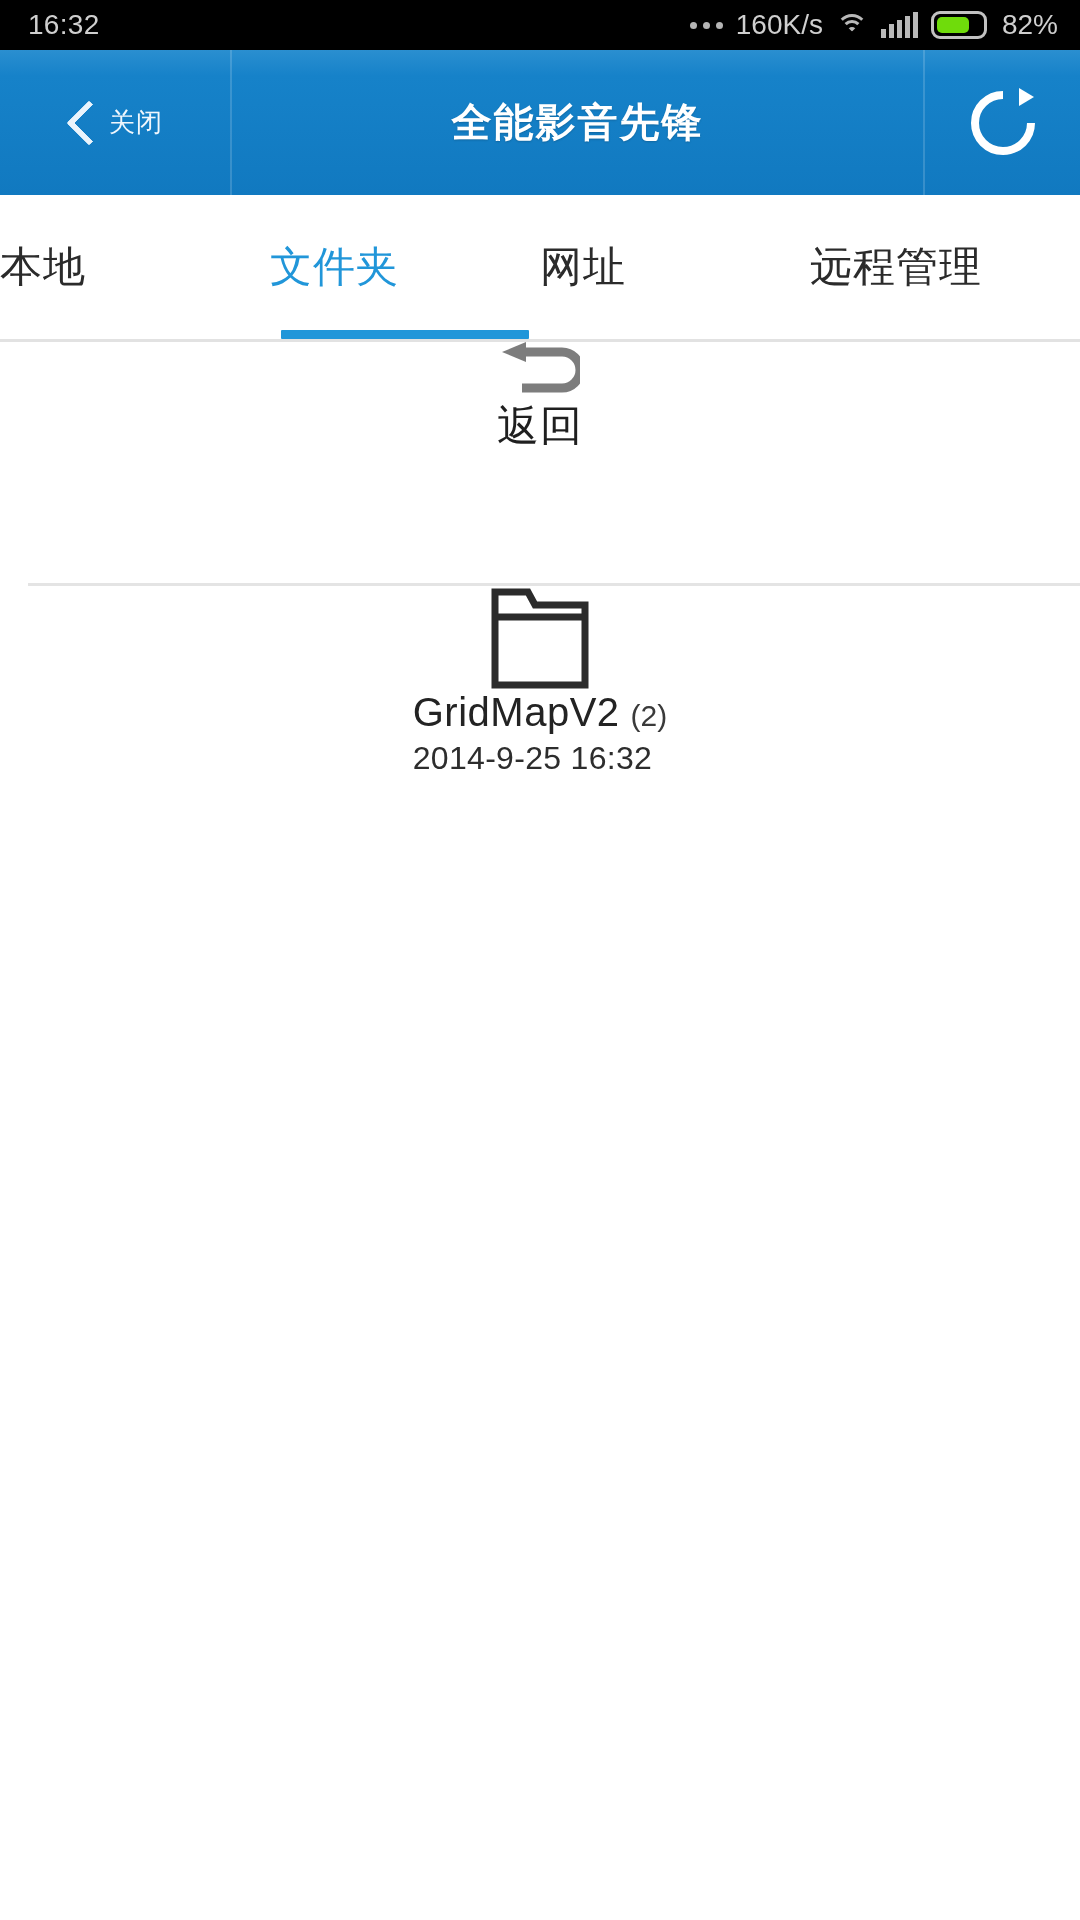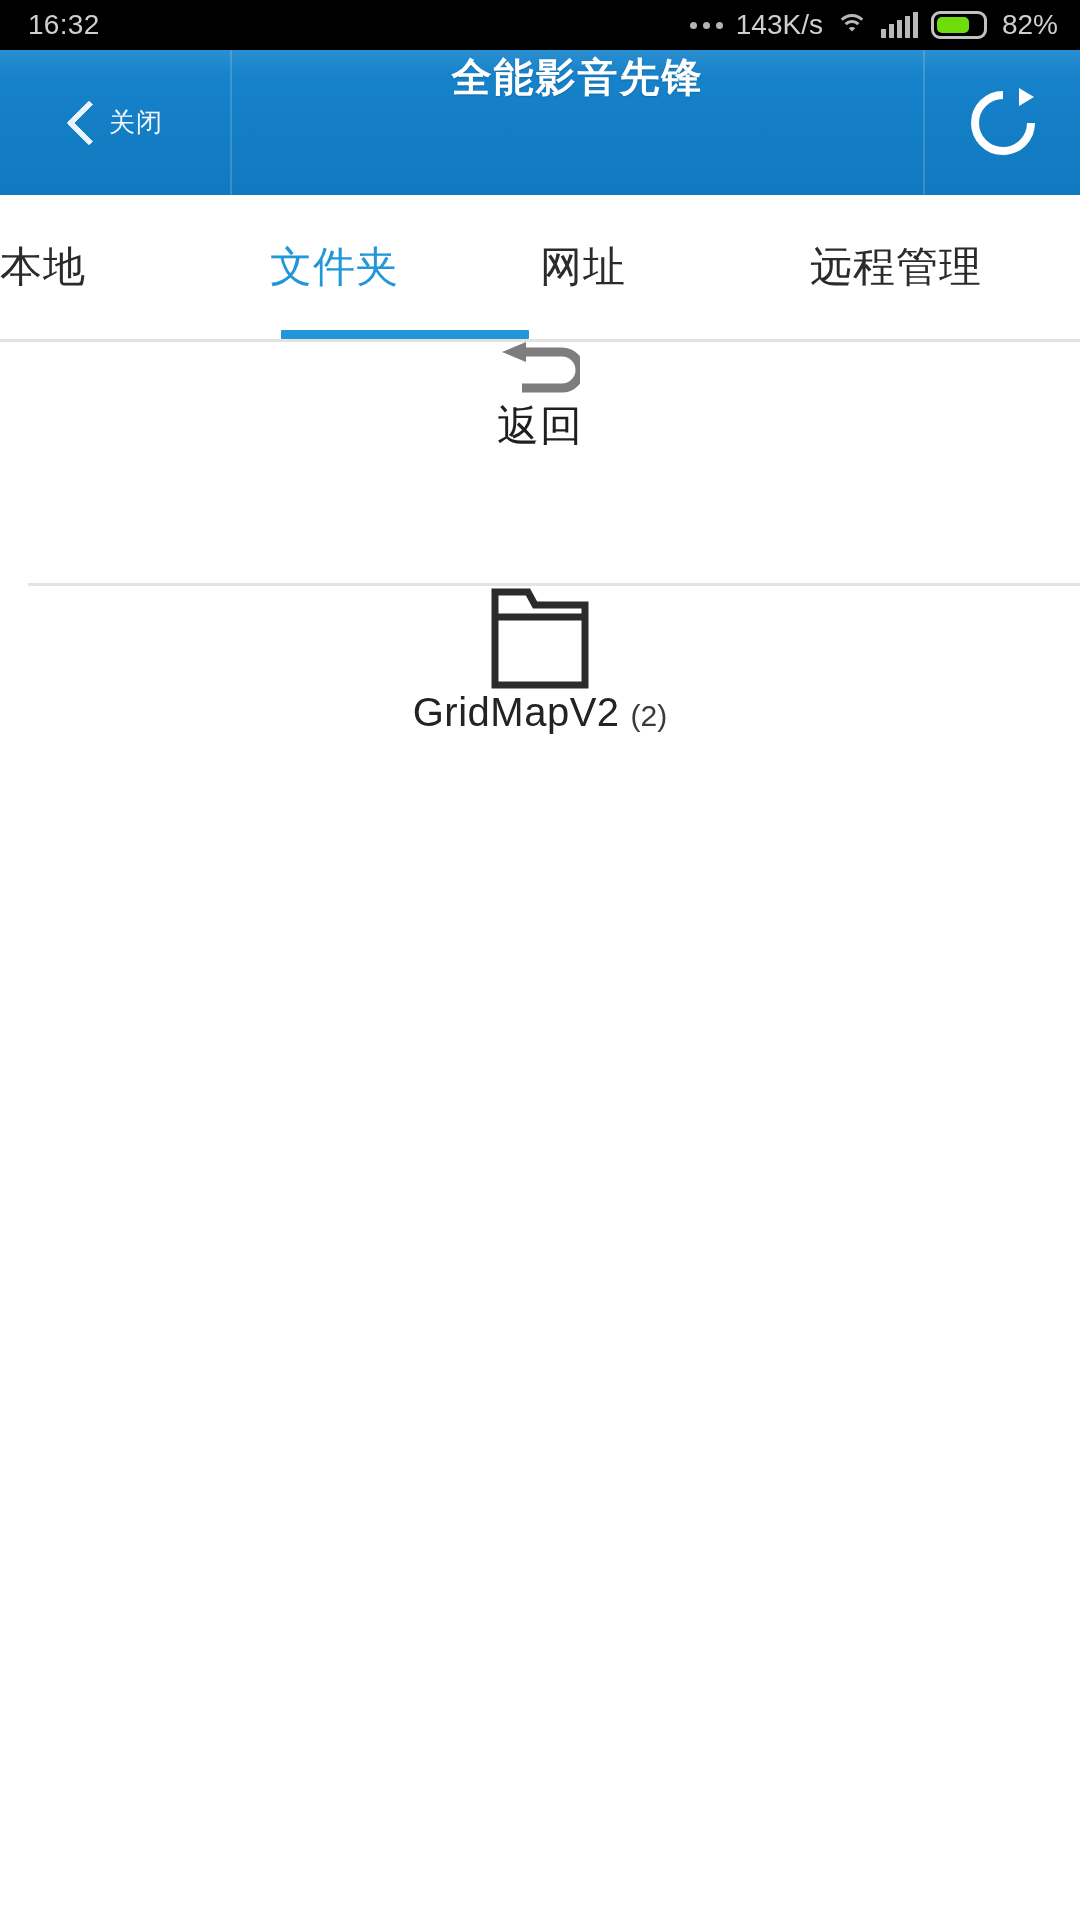--- a/index.html
+++ b/index.html
@@ -58,21 +58,21 @@
     width:232px; display:flex; align-items:center; justify-content:center; gap:16px;
     border-right:2px solid rgba(255,255,255,0.16); cursor:pointer;
   }
   .chev-back { width:26px; height:44px; position:relative; display:block; }
   .chev-back::before{
     content:""; position:absolute; left:6px; top:6px; width:26px; height:26px;
     border-left:6px solid #eaf4fc; border-bottom:6px solid #eaf4fc;
     transform:rotate(45deg); border-radius:2px;
   }
   .hdr-close-label { font-size:26px; color:#f0f7fd; letter-spacing:1px; }
-  .hdr-title-wrap { flex:1; display:flex; align-items:flex-start; justify-content:center;
+  .hdr-title-wrap { flex:1; display:flex; align-items:center; justify-content:center;
     border-right:2px solid rgba(255,255,255,0.16); }
   .hdr-title { font-size:40px; color:#ffffff; font-weight:bold; letter-spacing:2px;
     text-shadow:0 1px 2px rgba(0,0,0,0.18); }
   .hdr-right { width:155px; display:flex; align-items:center; justify-content:center; cursor:pointer; }
   .refresh-icon { width:74px; height:74px; display:block; }
 
   
   .tabbar {
     position:absolute; left:0; top:195px; width:1080px; height:147px;
     background:#ffffff; display:flex; align-items:stretch;
@@ -113,21 +113,21 @@
 <div id="screen">
 
   <div class="statusbar">
     <div class="status-time">16:32</div>
     <div class="status-right">
       <span class="dots-icon">
           <i></i>
           <i></i>
           <i></i>
         </span>
-      <span class="netspeed">143K/s</span>
+      <span class="netspeed">160K/s</span>
       <span class="wifi-icon">
         <span class="w1"></span>
           <span class="w2"></span>
           <span class="w3"></span>
       </span>
       <span class="signal-icon">
         <i></i>
           <i></i>
           <i></i>
           <i></i>
@@ -191,18 +191,19 @@
         <svg class="folder-icon" viewBox="0 0 100 104">
           <path d="M5 99 L5 6 L38 6 L45 19 L95 19 L95 99 Z" fill="none" stroke="#2b2b2b" stroke-width="7" stroke-linejoin="miter"></path>
           <line x1="5" y1="31" x2="95" y2="31" stroke="#2b2b2b" stroke-width="7"></line>
         </svg>
       </div>
       <div class="folder-text">
         <div class="folder-title-line">
           <span class="folder-name">GridMapV2</span>
           <span class="folder-count">(2)</span>
         </div>
+        <div class="folder-date">2014-9-25 16:32</div>
       </div>
     </div>
 
   </div>
 
 </div>
 
 </body></html>

